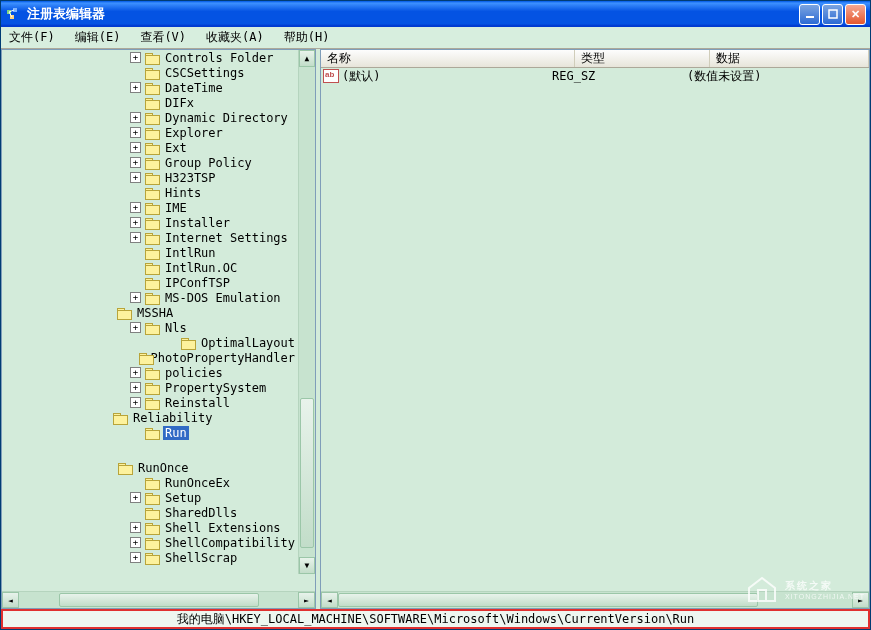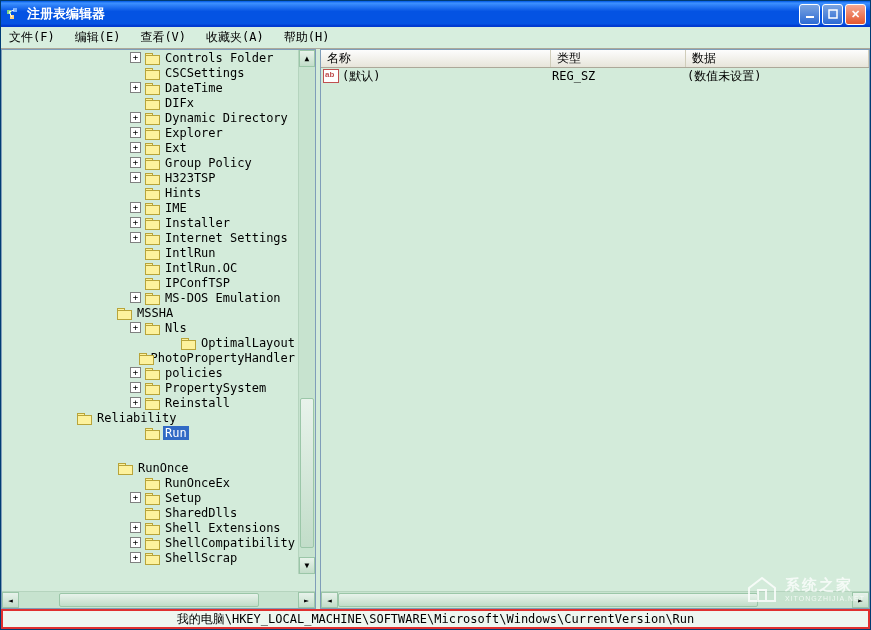--- a/index.html
+++ b/index.html
@@ -30,21 +30,21 @@
 .vscroll .arrow { height: 17px; background: linear-gradient(#e8f3eb,#c2ddc9); border: 1px solid #9bc6a8; display: flex; align-items: center; justify-content: center; cursor: pointer; font-size: 8px; }
 .vscroll .thumb { position: absolute; left: 1px; right: 1px; background: linear-gradient(#e8f3eb,#c2ddc9); border: 1px solid #9bc6a8; border-radius: 2px; cursor: pointer; }
 .hscroll { height: 17px; background: #c7e3cf; border-top: 1px solid #b5d4be; display: flex; }
 .hscroll .arrow { width: 17px; background: linear-gradient(#e8f3eb,#c2ddc9); border: 1px solid #9bc6a8; display: flex; align-items: center; justify-content: center; cursor: pointer; font-size: 8px; }
 .hscroll .track { flex: 1; position: relative; }
 .hscroll .thumb { position: absolute; top: 1px; bottom: 1px; background: linear-gradient(#e8f3eb,#c2ddc9); border: 1px solid #9bc6a8; border-radius: 2px; cursor: pointer; }
 .splitter { width: 4px; background: #d3ebda; cursor: ew-resize; }
 .pane-right { flex: 1; display: flex; flex-direction: column; border: 1px solid #7f9db9; background: #d3ebda; }
 .list-header { height: 18px; display: flex; border-bottom: 1px solid #aca899; background: linear-gradient(#fdfdfd,#e7e5da); }
 .col-head { padding: 2px 6px; border-right: 1px solid #d0cdba; cursor: pointer; font-size: 12px; display: flex; align-items: center; }
-.col-name { width: 230px; }
+.col-name { width: 254px; }
 .col-type { width: 135px; }
 .col-data { flex: 1; }
 .list-body { flex: 1; overflow: hidden; position: relative; }
 .list-row { height: 16px; display: flex; align-items: center; }
 .list-row .val-icon { width: 16px; height: 14px; margin: 0 3px 0 2px; position: relative; }
 .val-icon::before { content: ""; position: absolute; inset: 0; background: #fff; border: 1px solid #c05050; }
 .val-icon::after { content: "ab"; position: absolute; top: 1px; left: 2px; font-size: 8px; color: #c05050; font-family: Arial; font-weight: bold; }
 .cell-name { width: 210px; padding-left: 0; }
 .cell-type { width: 135px; }
 .cell-data { flex: 1; }
@@ -207,21 +207,21 @@
             <div class="tree-row" style="padding-left: 128px;">
               <span class="expander">+</span>
               <span class="folder-icon"></span>
               <span class="tree-label">PropertySystem</span>
             </div>
             <div class="tree-row" style="padding-left: 128px;">
               <span class="expander">+</span>
               <span class="folder-icon"></span>
               <span class="tree-label">Reinstall</span>
             </div>
-            <div class="tree-row" style="padding-left: 60px;">
+            <div class="tree-row" style="padding-left: 96px;">
               <span class="expander none"></span>
               <span class="folder-icon"></span>
               <span class="tree-label">Reliability</span>
             </div>
             <div class="tree-row" style="padding-left: 128px;">
               <span class="expander none"></span>
               <span class="folder-icon"></span>
               <span class="tree-label selected">Run</span>
             </div>
             <div class="tree-row" style="padding-left: 101px; margin-top: 20px;">
@@ -304,17 +304,17 @@
   <div class="statusbar">
     <span>我的电脑\HKEY_LOCAL_MACHINE\SOFTWARE\Microsoft\Windows\CurrentVersion\Run</span>
   </div>
 
   <div class="watermark">
     <svg width="34" height="30" viewBox="0 0 34 30">
         <path d="M4 14 L17 4 L30 14 L30 27 L4 27 Z" fill="none" stroke="#fff" stroke-width="2"></path>
         <rect x="13" y="16" width="8" height="11" fill="none" stroke="#fff" stroke-width="2"></rect>
       </svg>
     <div>
-      <div style="font-size:15px;font-weight:bold;letter-spacing:2px">系统之家</div>
+      <div style="font-size:10px;font-weight:bold;letter-spacing:2px">系统之家</div>
       <div style="font-size:7px;letter-spacing:1px">XITONGZHIJIA.NET</div>
     </div>
   </div>
 </div>
 
 </body></html>

